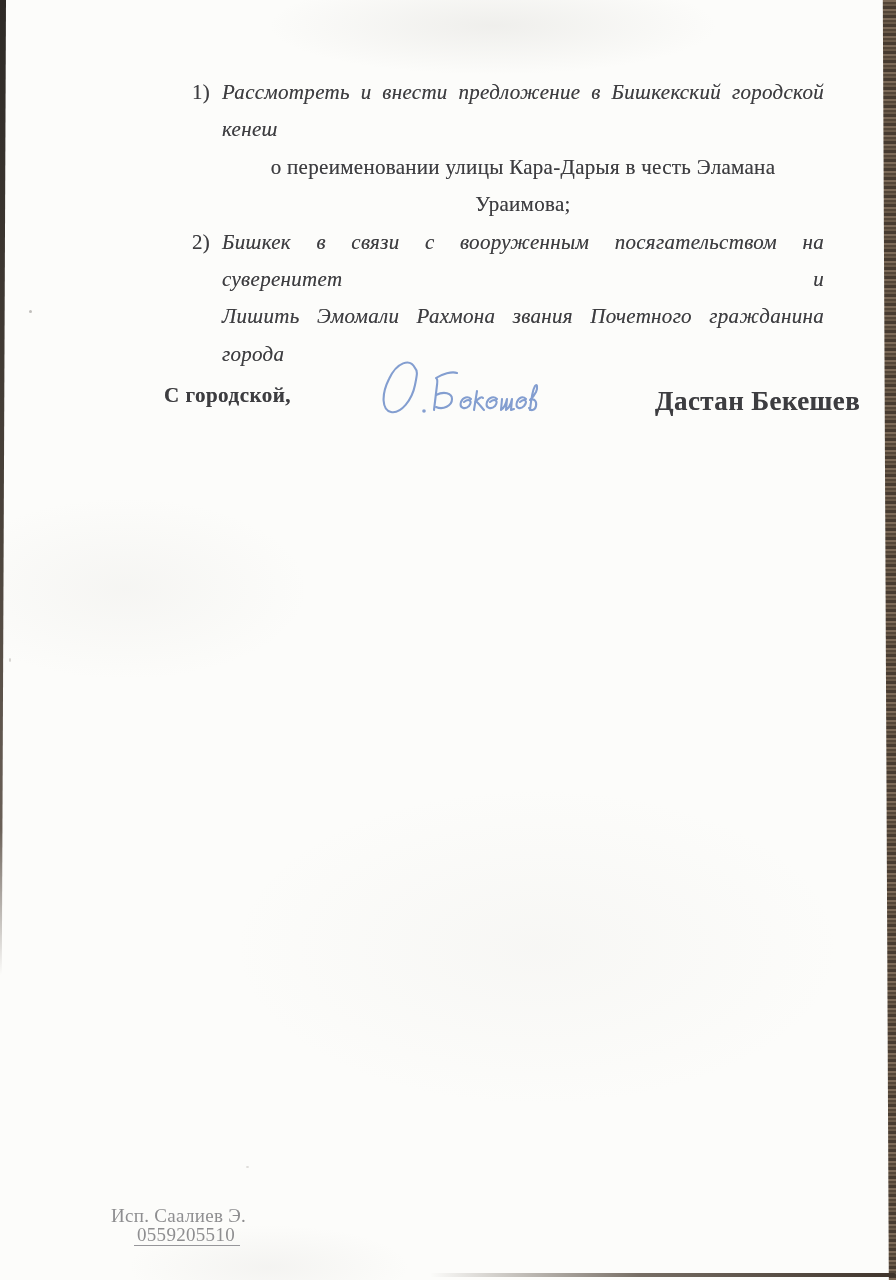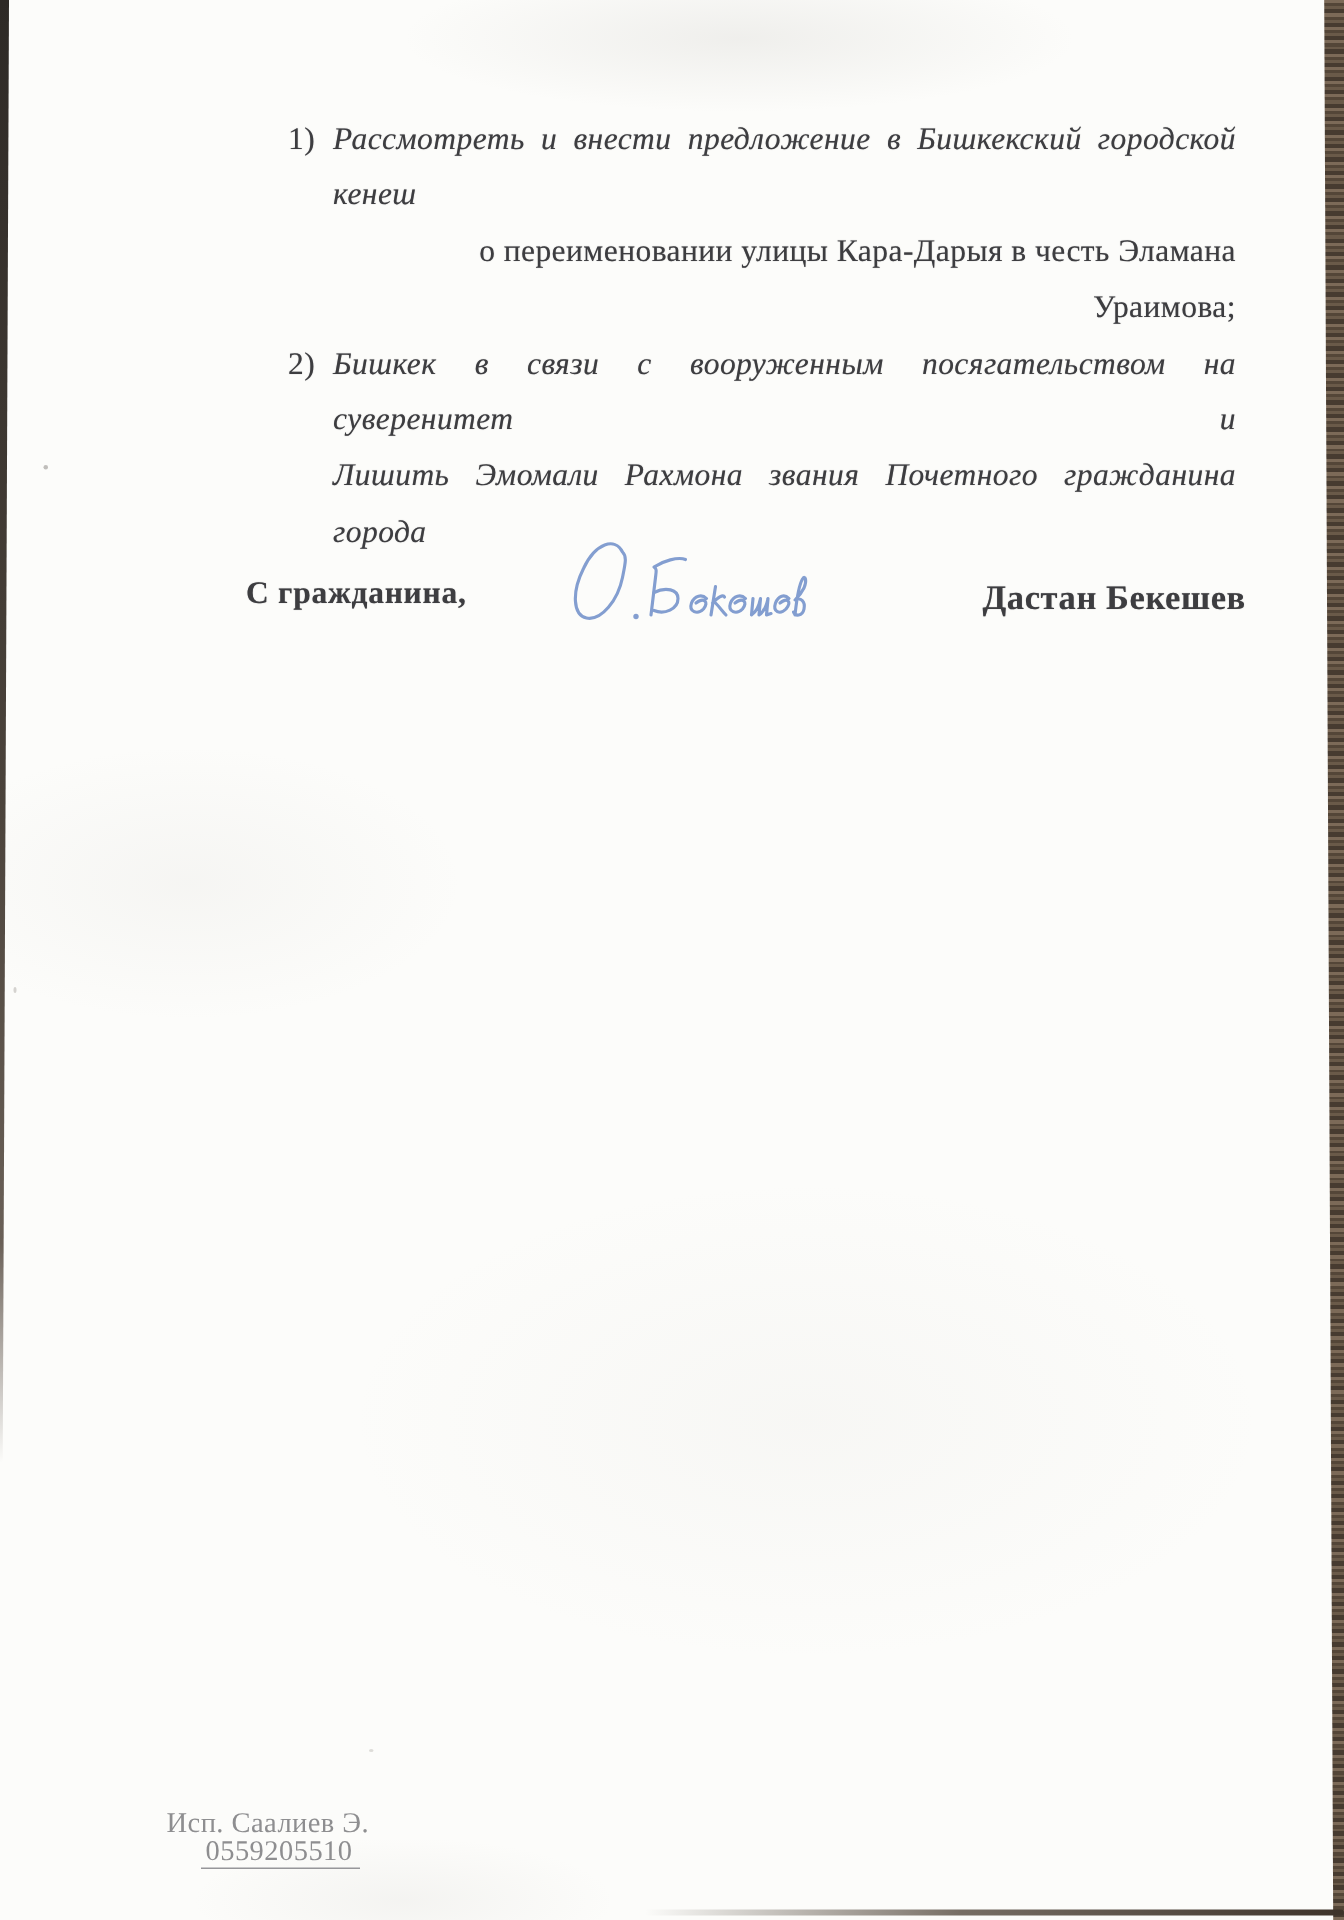--- a/index.html
+++ b/index.html
@@ -59,37 +59,37 @@
     width: 632px;
     font-size: 21px;
     line-height: 37.4px;
     color: #3d3d40;
     letter-spacing: 0.3px;
     text-shadow: 0 0 0.6px rgba(61,61,64,0.55);
   }
   .item { display: flex; }
   .marker { flex: 0 0 30px; }
   .lines { flex: 1; }
-  .line { text-align: right; }
+  .line { text-align: center; }
   .line.stretch { text-align: justify; text-align-last: justify; font-style: italic; }
 
   
   .salutation {
     position: absolute; left: 164px; top: 383px;
     font-size: 21px; font-weight: bold; color: #3d3d40;
     letter-spacing: 0.5px;
     text-shadow: 0 0 0.6px rgba(61,61,64,0.55);
   }
   .signature {
     position: absolute; left: 374px; top: 352px;
     width: 166px; height: 76px;
   }
   .signer {
     position: absolute; left: 655px; top: 386px;
-    font-size: 23px; font-weight: bold; color: #3d3d40;
+    font-size: 27px; font-weight: bold; color: #3d3d40;
     letter-spacing: 0.4px;
     text-shadow: 0 0 0.6px rgba(61,61,64,0.55);
   }
 
   
   .footer {
     position: absolute; left: 102px; top: 1206px;
     font-size: 19px; line-height: 19px; color: #8e8e90;
     letter-spacing: 0.3px;
   }
@@ -123,21 +123,21 @@
     </div>
     <div class="item">
       <span class="marker">2)</span>
       <div class="lines">
         <div class="line stretch">Бишкек в связи с вооруженным посягательством на суверенитет и</div>
         <div class="line stretch">Лишить Эмомали Рахмона звания Почетного гражданина города</div>
       </div>
     </div>
   </div>
 
-  <div class="salutation">С гражданина,</div>
+  <div class="salutation">С городской,</div>
 
   <svg class="signature" viewBox="0 0 166 76" role="img" aria-label="Д. Бекешев">
     <g fill="none" stroke="#7d99ce" stroke-width="2.1" stroke-linecap="round" stroke-linejoin="round" opacity="0.95">
 
       <path d="M41 16 C36 6 23 10 15 27 C7 43 8 58 17 60 C27 62 38 48 41 33 C43 23 44 19 41 16"></path>
 
       <path d="M60 58 C61 50 62 41 63 33 C63.5 29 64 27 62 26 C68 22 78 19 83 21"></path>
       <path d="M62 43 C70 39 78 41 78 47 C78 54 69 58 62 55"></path>
 
       <path d="M90 50 C95 46 99 49 95 54 C91 58 85 56 87 50 C89 45 94 44 97 47"></path>

